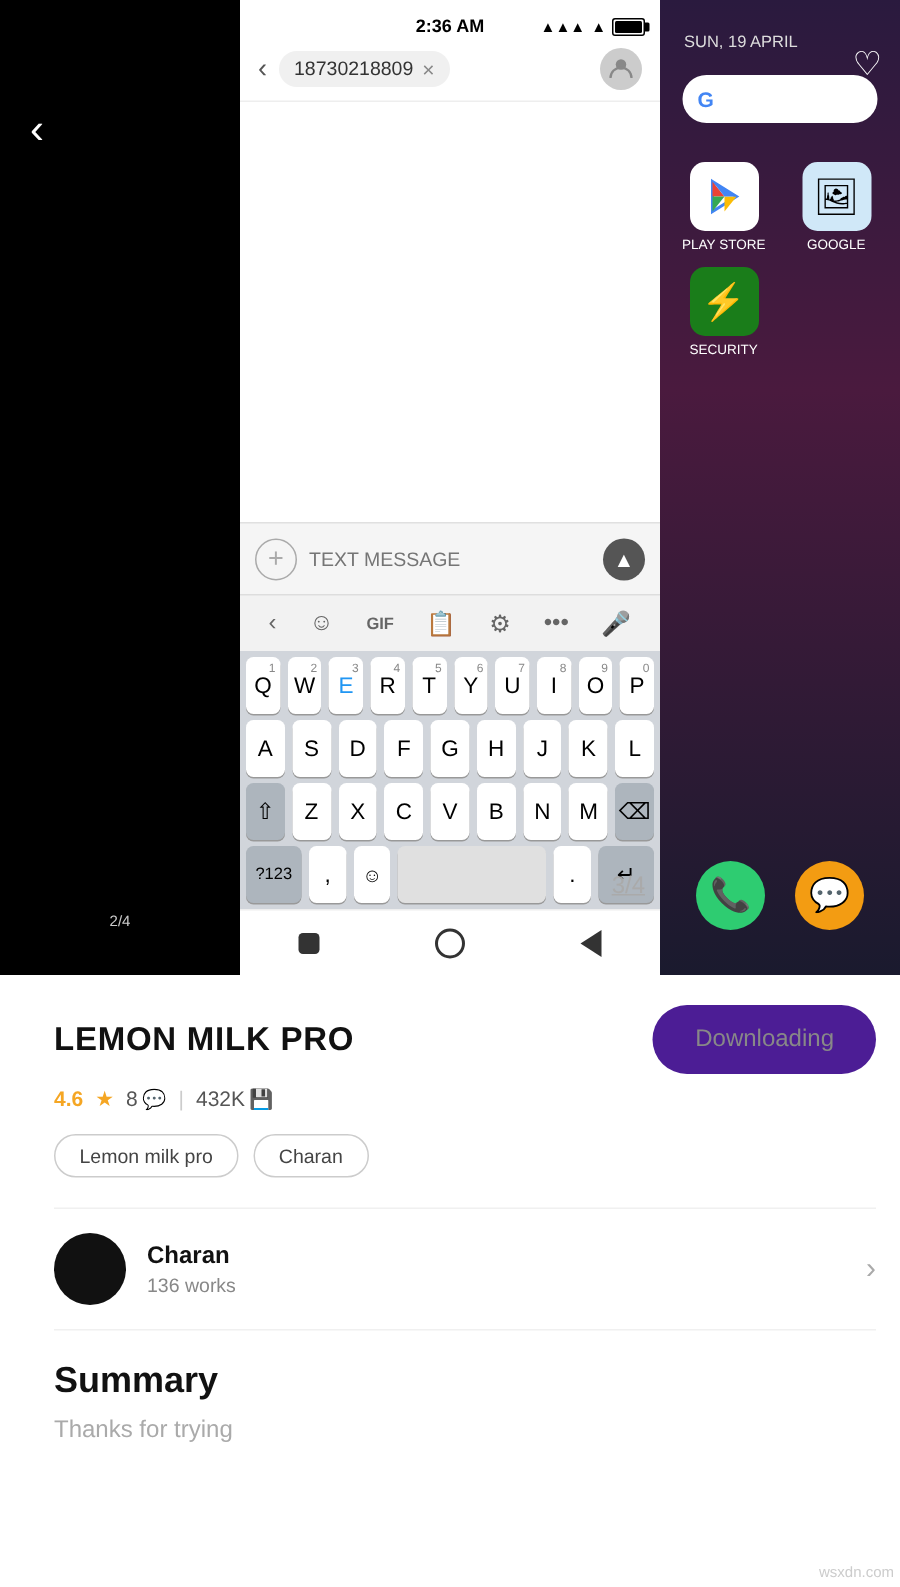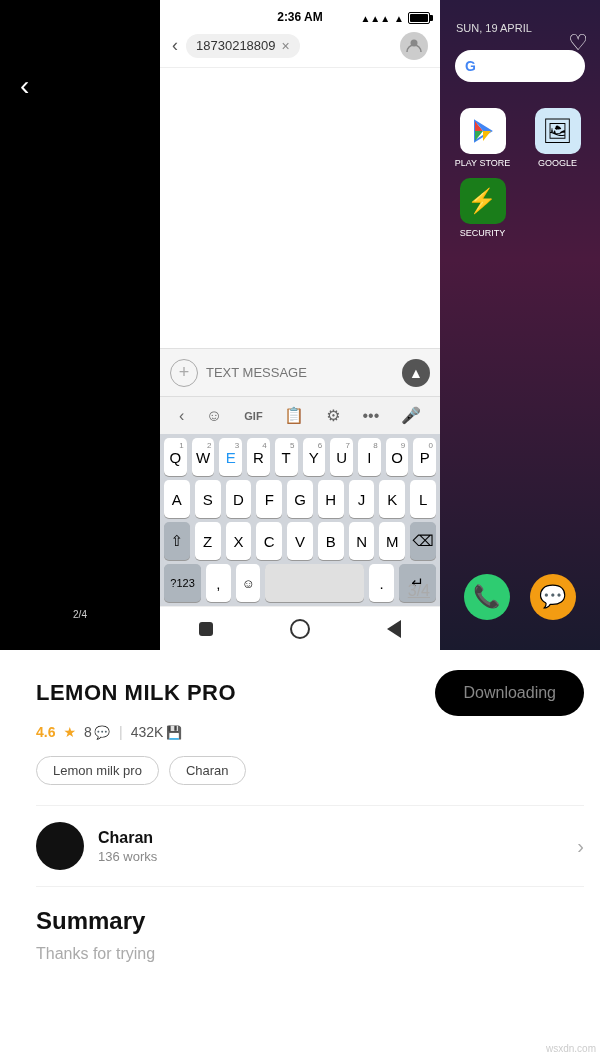--- a/index.html
+++ b/index.html
@@ -452,21 +452,21 @@
       justify-content: space-between;
       margin-bottom: 8px;
     }
     .font-title {
       font-size: 22px;
       font-weight: 900;
       color: #111;
       letter-spacing: 0.5px;
     }
     .download-btn {
-      background: #000000;
+      background: #4c1d95;
       border: none;
       border-radius: 24px;
       padding: 14px 28px;
       font-size: 16px;
       color: #888;
       cursor: pointer;
       font-weight: 500;
     }
 
     

